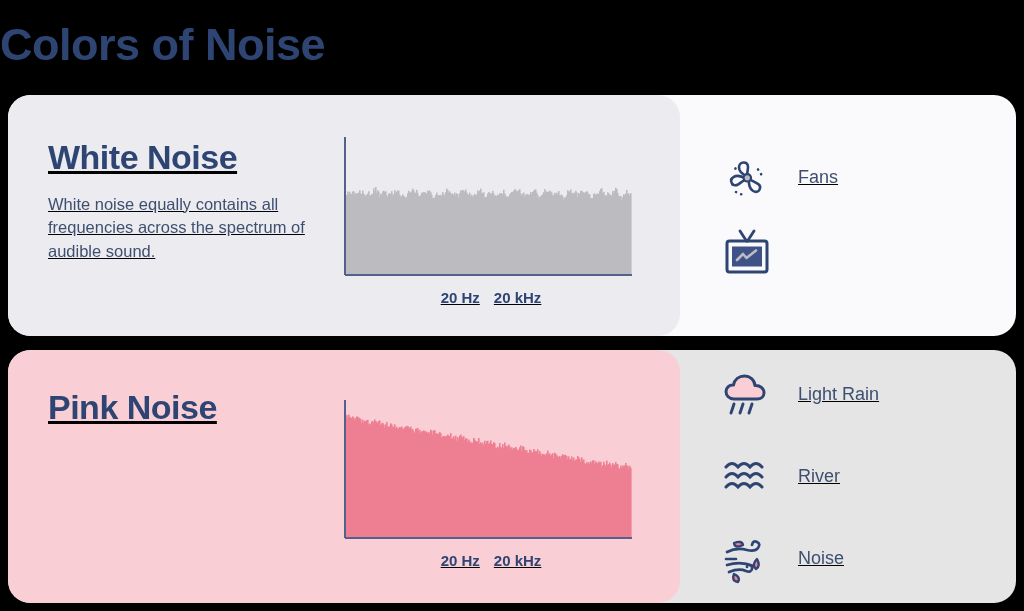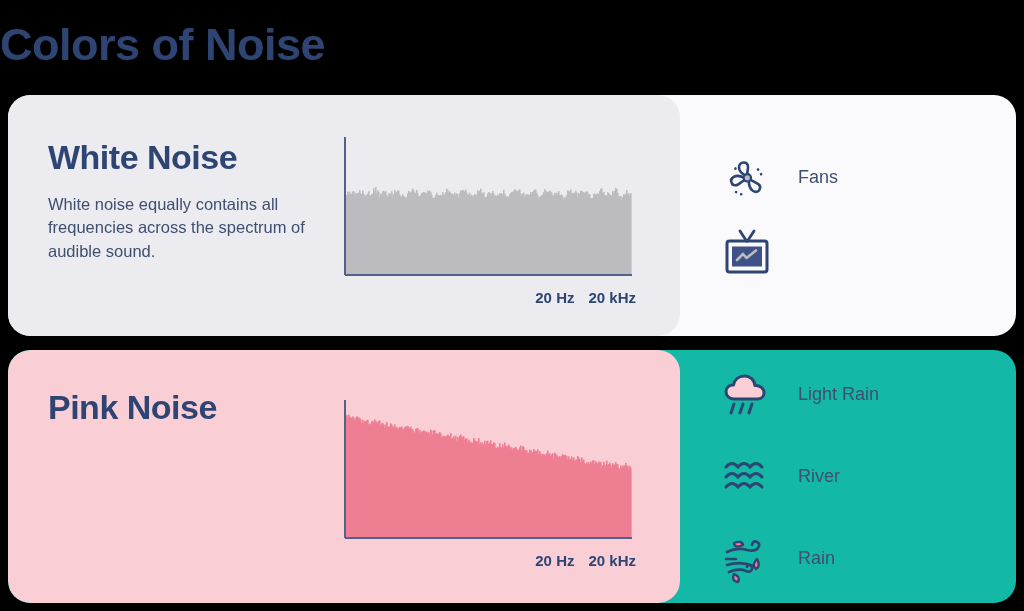--- a/index.html
+++ b/index.html
@@ -27,23 +27,24 @@
   }
 
   
   .card {
     position: absolute;
     left: 8px;
     width: 1008px;
     border-radius: 22px;
     overflow: hidden;
     display: flex;
+    text-decoration: underline;
   }
   #card-white { top: 95px;  height: 241px; background: #FAFAFC; }
-  #card-pink  { top: 350px; height: 253px; background: #14b8a6; }
+  #card-pink  { top: 350px; height: 253px; background: #e5e5e5; }
 
   
   .info-panel {
     position: relative;
     width: 672px;
     height: 100%;
     border-radius: 22px;
     display: flex;
     align-items: flex-start;
     flex-shrink: 0;
@@ -71,21 +72,21 @@
 
   
   .chart-wrap { position: relative; flex-shrink: 0; }
   #card-white .chart-wrap { margin-left: 6px; margin-top: 40px; }
   #card-pink  .chart-wrap { margin-left: 6px; margin-top: 48px; }
 
   .chart-svg { display: block; }
 
   .axis-labels {
     display: flex;
-    justify-content: flex-end;
+    justify-content: center;
     width: 290px;
     margin-left: 12px;
     margin-top: 4px;
     color: #2E4573;
     font-size: 15px;
     font-weight: bold;
     gap: 14px;
   }
 
   
@@ -797,17 +798,17 @@
             <path d="M7 20 q10 -5 20 -2 q8 2 11 -2 q3 -4 -1 -6 q-4 -2 -5 3"></path>
             <path d="M6 27 h10"></path>
             <path d="M7 33 q14 -4 26 1"></path>
             <path d="M9 40 q10 -4 17 -1 q5 2 6 -2 q1 -3 -2 -4 q-3 -1 -3 2"></path>
           </g>
           <path d="M14 11 q8 -3 9 2 q-8 4 -9 -2 Z" fill="#EE7F92" stroke="#2E4573" stroke-width="2.4" stroke-linejoin="round"></path>
           <path d="M37 27 q4 7 -1 10 q-5 -4 1 -10 Z" fill="#EE7F92" stroke="#2E4573" stroke-width="2.4" stroke-linejoin="round"></path>
           <path d="M14 42 q7 3 4 8 q-7 -1 -4 -8 Z" fill="#EE7F92" stroke="#2E4573" stroke-width="2.4" stroke-linejoin="round"></path>
         </svg>
       </span>
-      <span class="icon-label">Rain</span>
+      <span class="icon-label">Noise</span>
     </div>
 
   </div>
 </div>
 
 </body></html>

